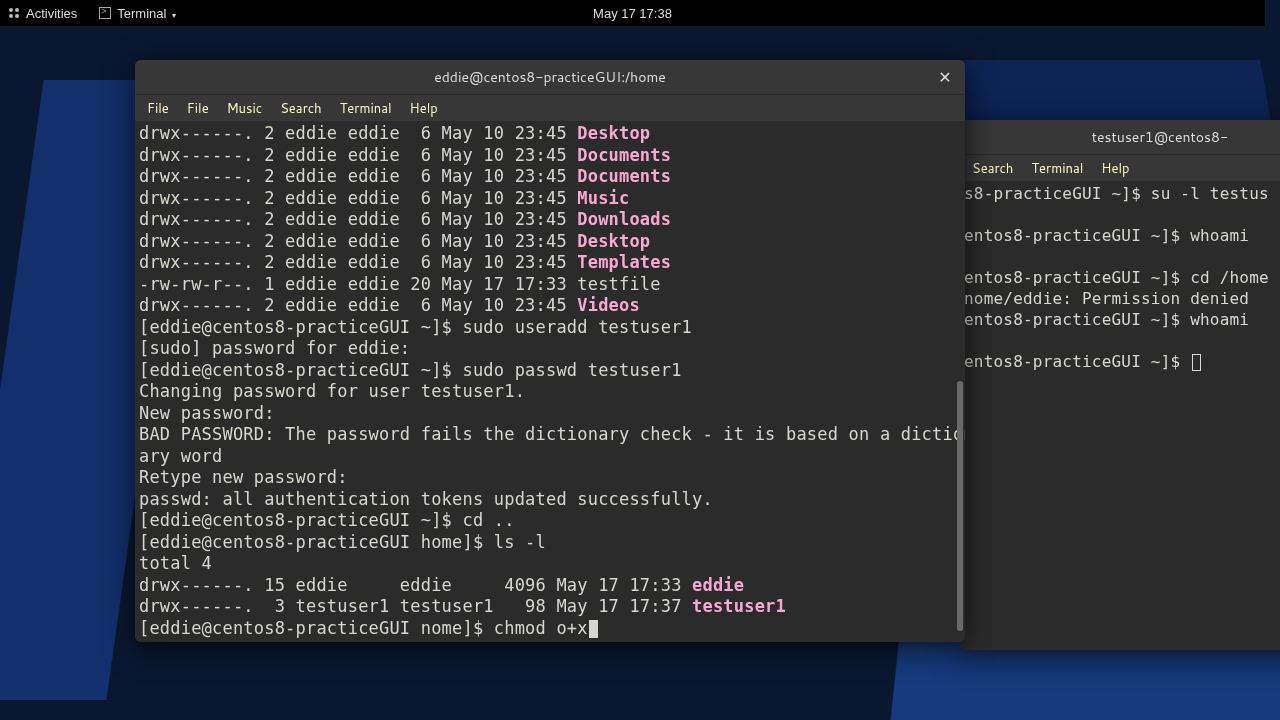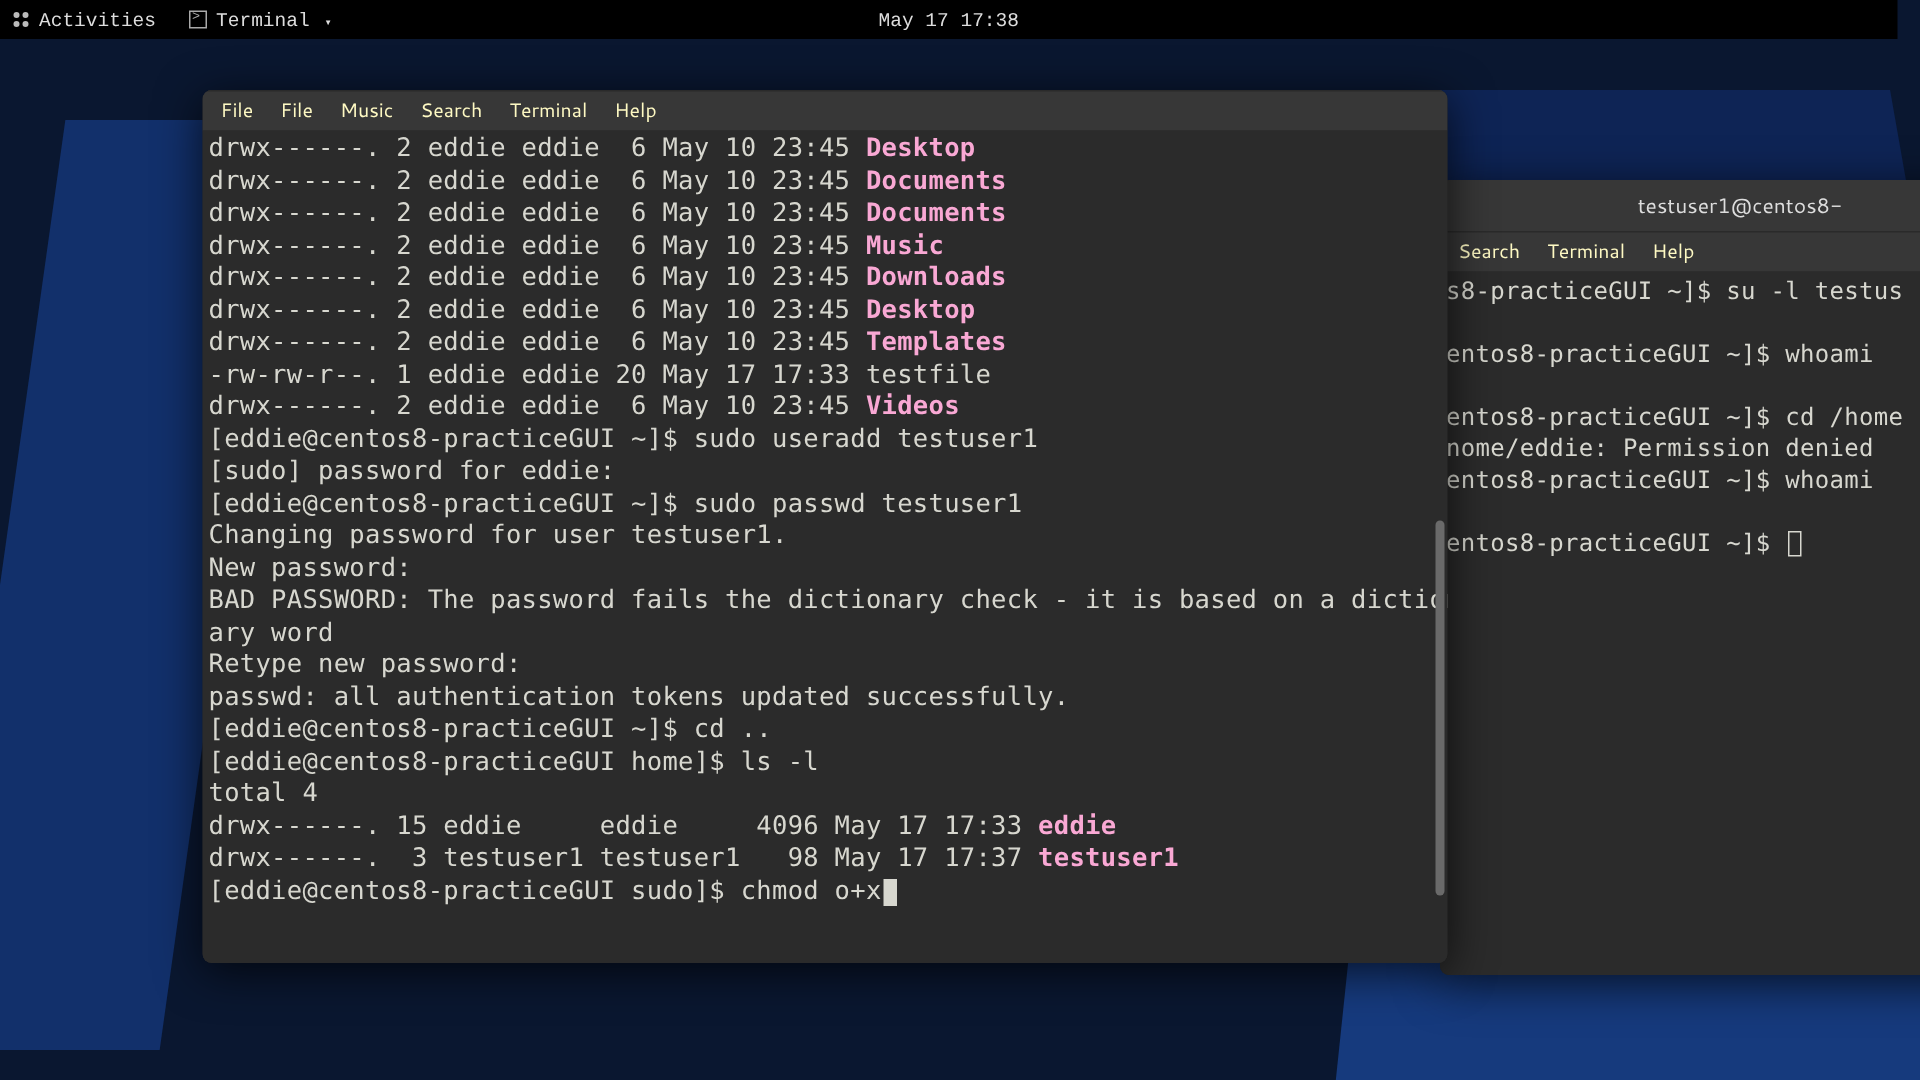--- a/index.html
+++ b/index.html
@@ -1,20 +1,20 @@
 <!DOCTYPE html>
 <html><head>
 <meta charset="utf-8">
 <style>
   html,body{margin:0;padding:0;width:1280px;height:720px;overflow:hidden;
     font-family:"DejaVu Sans Mono","Liberation Mono",monospace;}
   body{background:#0a1730;}
   
   #topbar{position:absolute;top:0;left:0;right:15px;height:26px;background:#000;
-    color:#ddd;font-family:Liberation Mono, monospace;font-size:13px;
+    color:#ddd;font-family:Liberation Sans, sans-serif;font-size:13px;
     display:flex;align-items:center;}
   #topbar .left{display:flex;align-items:center;gap:6px;padding-left:8px;}
   #topbar .center{position:absolute;left:50%;transform:translateX(-50%);text-align:right;}
   .foot{width:12px;height:12px;display:inline-block;color:#bbb;}
   .termicon{width:12px;height:12px;border:1px solid #aaa;display:inline-block;
     position:relative;box-sizing:border-box;}
   .termicon::after{content:">";position:absolute;top:-2px;left:1px;font-size:9px;
     color:#aaa;}
   .dropdown-tri{font-size:8px;margin-left:2px;}
   
@@ -99,20 +99,26 @@
 <span>entos8-practiceGUI ~]$ whoami</span>
 <span></span>
 <span>entos8-practiceGUI ~]$ cd /home</span>
 <span>nome/eddie: Permission denied</span>
 <span>entos8-practiceGUI ~]$ whoami</span>
 <span></span>
 <span>entos8-practiceGUI ~]$ </span><span class="hollowcursor"></span></div>
 </div>
 
 <div id="term1">
+  <div class="titlebar">
+    <span>eddie@centos8-practiceGUI:/home</span>
+    <div class="close">
+      <span>✕</span>
+    </div>
+  </div>
   <div class="menubar">
     <span>File</span>
     <span>File</span>
     <span>Music</span>
     <span>Search</span>
     <span>Terminal</span>
     <span>Help</span>
   </div>
   <div class="termbody" id="t1body"><span>drwx------. 2 eddie eddie  6 May 10 23:45 <span class="dir">Desktop</span></span>
 <span>drwx------. 2 eddie eddie  6 May 10 23:45 <span class="dir">Documents</span></span>
@@ -130,14 +136,14 @@
 <span>New password:</span>
 <span>BAD PASSWORD: The password fails the dictionary check - it is based on a diction</span>
 <span>ary word</span>
 <span>Retype new password:</span>
 <span>passwd: all authentication tokens updated successfully.</span>
 <span>[eddie@centos8-practiceGUI ~]$ cd ..</span>
 <span>[eddie@centos8-practiceGUI home]$ ls -l</span>
 <span>total 4</span>
 <span>drwx------. 15 eddie     eddie     4096 May 17 17:33 <span class="dir">eddie</span></span>
 <span>drwx------.  3 testuser1 testuser1   98 May 17 17:37 <span class="dir">testuser1</span></span>
-<span>[eddie@centos8-practiceGUI sudo]$ chmod o+x</span><span class="cursor"></span><div class="scrollbar"><div class="scrollthumb" style="top:260px;height:250px;"></div></div></div>
+<span>[eddie@centos8-practiceGUI nome]$ chmod o+x</span><span class="cursor"></span><div class="scrollbar"><div class="scrollthumb" style="top:260px;height:250px;"></div></div></div>
 </div>
 
 </body></html>

